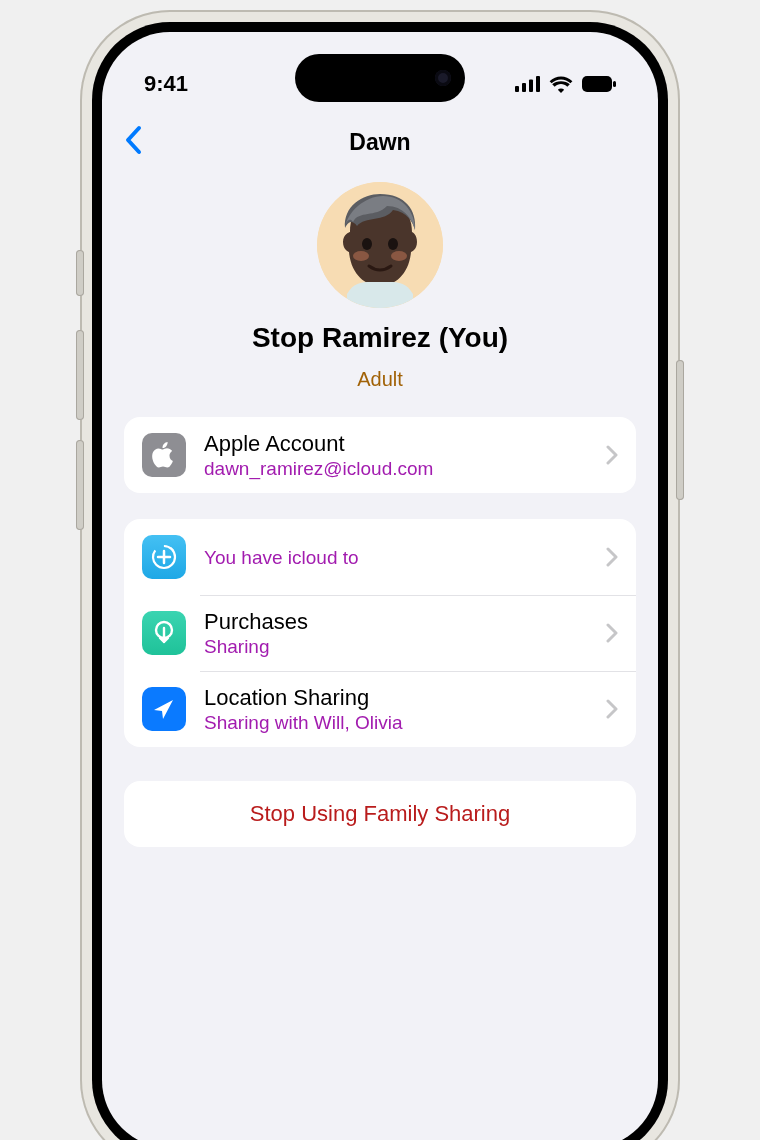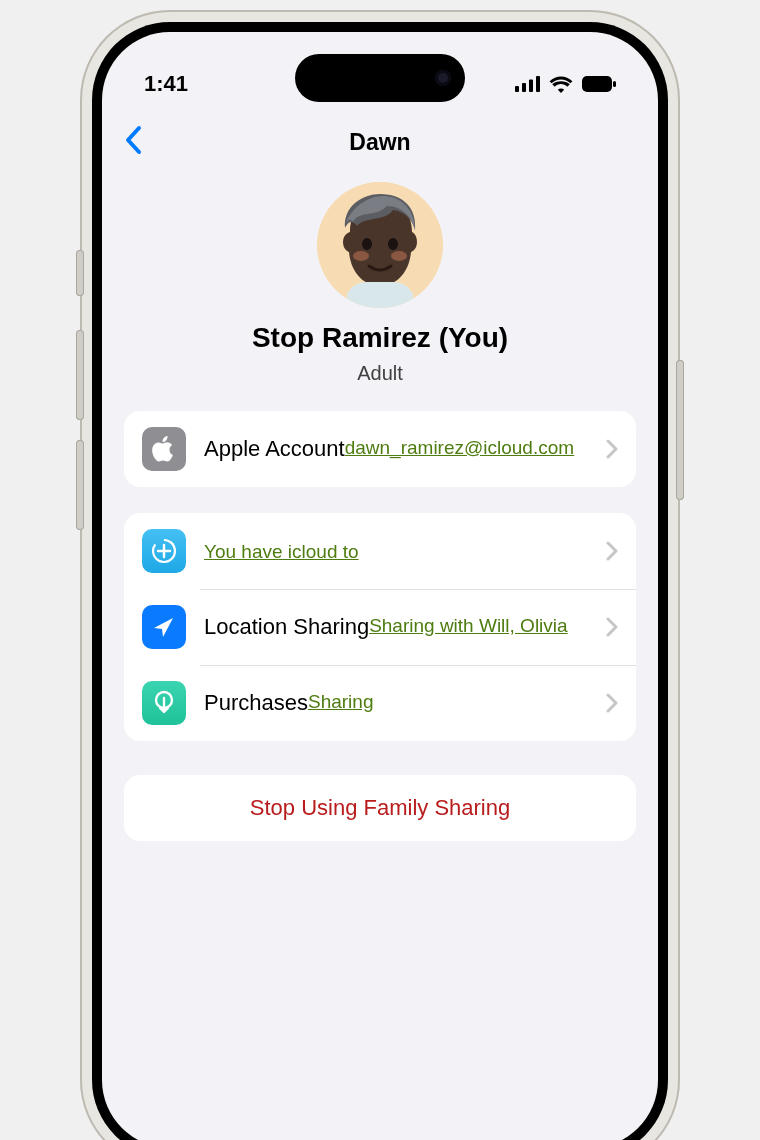--- a/index.html
+++ b/index.html
@@ -79,21 +79,21 @@
     display:flex; flex-direction:column; align-items:center;
     padding: 10px 0 26px;
   }
   .avatar {
     width: 126px; height:126px; border-radius:50%;
     background:#f7dcb3;
     overflow:hidden; position:relative;
   }
   .avatar svg { width:100%; height:100%; }
   .profile-name { font-size:28px; font-weight:700; margin-top:14px; }
-  .profile-role { font-size:20px; color:#404040; margin-top:8px; }
+  .profile-role { font-size:20px; color:#a16207; margin-top:14px; }
 
   .section {
     margin: 0 22px 34px;
     background:#fff;
     border-radius:16px;
     overflow:hidden;
   }
   .section.small-gap { margin-bottom: 26px; }
   .row {
     display:flex; align-items:center;
@@ -109,23 +109,23 @@
   .icon-tile {
     width:44px;height:44px;border-radius:10px;
     display:flex;align-items:center;justify-content:center;
     flex-shrink:0;
   }
   .icon-tile svg { width:30px;height:30px;fill:#fff; }
   .bg-gray{background:#8e8e93;}
   .bg-blue{background:linear-gradient(#44c0f3,#1ea8e6);}
   .bg-teal{background:linear-gradient(#3ad4b1,#1fc299);}
   .bg-blue2{background:#0a7aff;}
-  .row-text { flex:1; display:flex;}
+  .row-text { flex:1; display:flex;flex-direction:column; }
   .row-title { font-size:22px; color:#000; }
-  .row-sub { font-size:19px; color:#4d7c0f; margin-top:1px;text-decoration:underline;}
+  .row-sub { font-size:19px; color:#a21caf; margin-top:1px;}
   .chevron { color:#c6c6c8; flex-shrink:0; }
 
   .danger-row {
     justify-content:center;
     min-height:66px;
   }
   .danger-text { font-size:22px; color:#b91c1c; }
 </style>
 </head>
 <body>
@@ -136,21 +136,21 @@
   <div class="side-btn l3"></div>
   <div class="side-btn r1"></div>
   <div class="phone-inner">
     <div class="screen">
 
       <div class="island">
           <div class="cam"></div>
         </div>
 
       <div class="status-bar">
-        <div>1:41</div>
+        <div>9:41</div>
         <div class="status-right">
           <svg width="25" height="16" viewBox="0 0 25 16">
               <rect x="0" y="10" width="4" height="6" rx="1"></rect>
               <rect x="7" y="7" width="4" height="9" rx="1"></rect>
               <rect x="14" y="3.5" width="4" height="12.5" rx="1"></rect>
               <rect x="21" y="0" width="4" height="16" rx="1"></rect>
             </svg>
           <svg width="24" height="17" viewBox="0 0 24 17">
               <path d="M12 17l-3.2-3.2c1.8-1.8 4.6-1.8 6.4 0L12 17zm-6.3-6.3l-2.5-2.5C7.1 4.3 16.9 4.3 20.8 8.2l-2.5 2.5c-3.5-3.5-9.1-3.5-12.6 0zM0.6 5.3C6.9-1 17.1-1 23.4 5.3l-2 2C16.3 2.2 7.7 2.2 2.6 7.3l-2-2z" fill="#000"></path>
             </svg>
@@ -216,48 +216,48 @@
               </svg>
           </div>
           <div class="row-text">
             <div class="row-sub">You have icloud to</div>
           </div>
           <svg class="chevron" width="12" height="20" viewBox="0 0 12 20">
               <path d="M2 2l8 8-8 8" stroke="#c6c6c8" stroke-width="3" fill="none" stroke-linecap="round" stroke-linejoin="round"></path>
             </svg>
         </div>
         <div class="row">
-          <div class="icon-tile bg-blue2">
-            <svg viewBox="0 0 30 30">
-                <path d="M5 16 L24 6 L14 25 L13 17 Z" fill="#fff"></path>
-              </svg>
-          </div>
-          <div class="row-text">
-            <div class="row-title">Location Sharing</div>
-            <div class="row-sub">Sharing with Will, Olivia</div>
-          </div>
-          <svg class="chevron" width="12" height="20" viewBox="0 0 12 20">
-              <path d="M2 2l8 8-8 8" stroke="#c6c6c8" stroke-width="3" fill="none" stroke-linecap="round" stroke-linejoin="round"></path>
-            </svg>
-        </div>
-        <div class="row">
           <div class="icon-tile bg-teal">
             <svg viewBox="0 0 30 30">
                 <circle cx="15" cy="12" r="8" fill="none" stroke="#fff" stroke-width="2.4"></circle>
                 <path d="M15 10v14M11 20l4 4 4-4" stroke="#fff" stroke-width="2.4" fill="none" stroke-linecap="round" stroke-linejoin="round"></path>
               </svg>
           </div>
           <div class="row-text">
             <div class="row-title">Purchases</div>
             <div class="row-sub">Sharing</div>
           </div>
           <svg class="chevron" width="12" height="20" viewBox="0 0 12 20">
               <path d="M2 2l8 8-8 8" stroke="#c6c6c8" stroke-width="3" fill="none" stroke-linecap="round" stroke-linejoin="round"></path>
             </svg>
         </div>
+        <div class="row">
+          <div class="icon-tile bg-blue2">
+            <svg viewBox="0 0 30 30">
+                <path d="M5 16 L24 6 L14 25 L13 17 Z" fill="#fff"></path>
+              </svg>
+          </div>
+          <div class="row-text">
+            <div class="row-title">Location Sharing</div>
+            <div class="row-sub">Sharing with Will, Olivia</div>
+          </div>
+          <svg class="chevron" width="12" height="20" viewBox="0 0 12 20">
+              <path d="M2 2l8 8-8 8" stroke="#c6c6c8" stroke-width="3" fill="none" stroke-linecap="round" stroke-linejoin="round"></path>
+            </svg>
+        </div>
       </div>
 
       <div class="section">
         <div class="row danger-row">
           <div class="danger-text">Stop Using Family Sharing</div>
         </div>
       </div>
 
     </div>
   </div>

